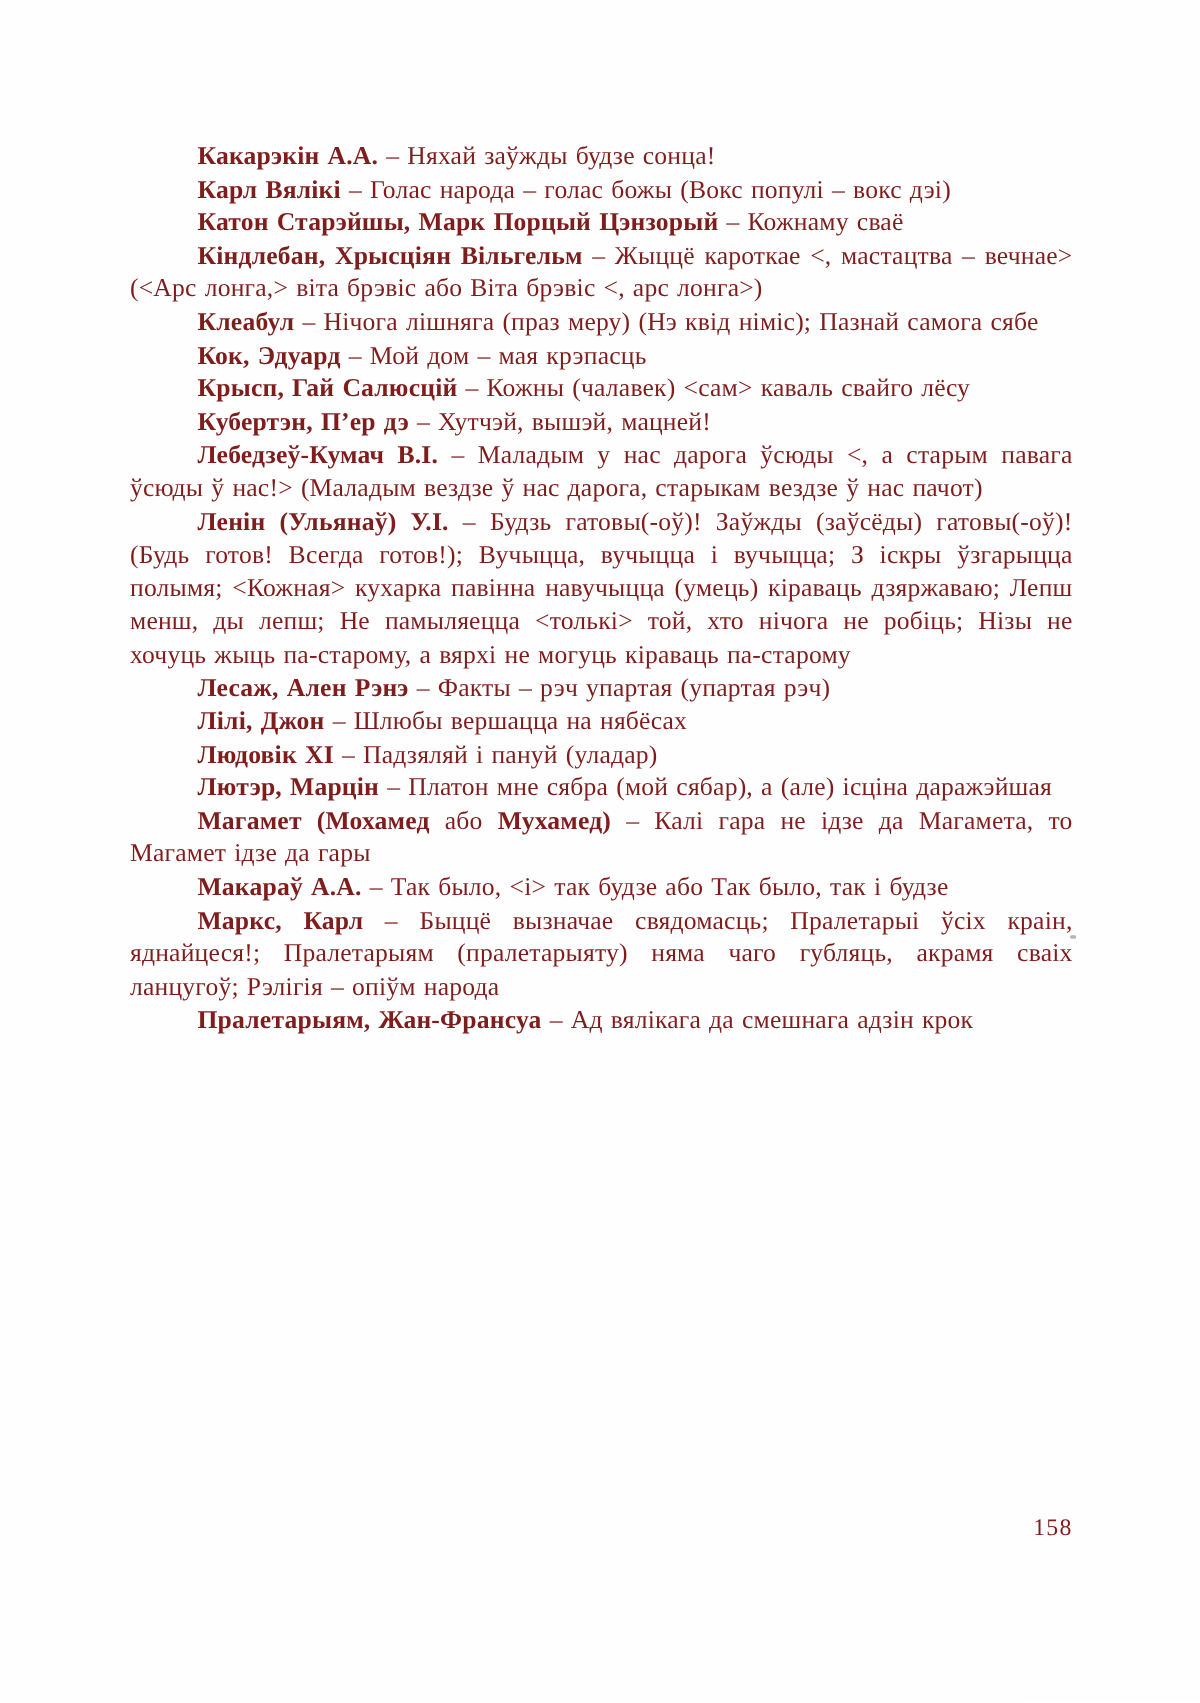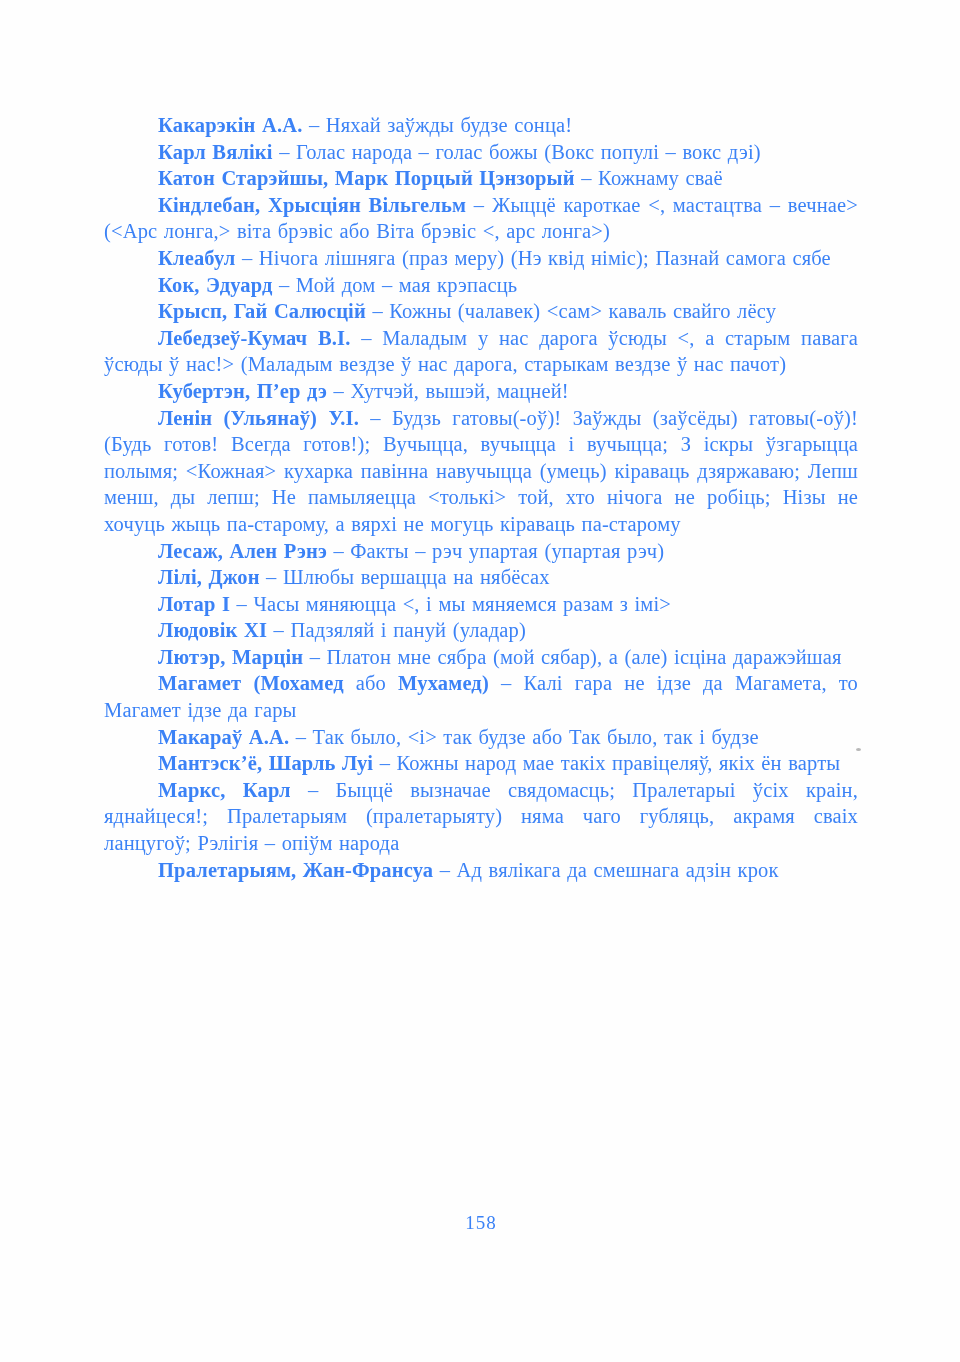--- a/index.html
+++ b/index.html
@@ -7,21 +7,21 @@
     padding: 0;
     background: #ffffff;
   }
   .page {
     position: relative;
     width: 960px;
     height: 1362px;
     background: #fefefe;
     overflow: hidden;
     font-family: "Liberation Serif", serif;
-    color: #3b82f6;
+    color: #7f1d1d;
   }
   .text-block {
     position: absolute;
     left: 104px;
     top: 112px;
     width: 754px;
   }
   .entry {
     margin: 0;
     padding: 0;
@@ -32,21 +32,21 @@
     letter-spacing: 0.15px;
     word-spacing: 1.2px;
   }
   .entry .b { font-weight: bold; }
   .entry .i { }
   .page-number {
     position: absolute;
     top: 1212px;
     left: 104px;
     width: 754px;
-    text-align: center;
+    text-align: right;
     font-size: 19px;
     letter-spacing: 1px;
     font-weight: normal;
   }
   .speck {
     position: absolute;
     left: 856px;
     top: 748px;
     width: 5px;
     height: 3px;
@@ -60,29 +60,27 @@
 
 <div class="page">
   <div class="text-block">
       <p class="entry"><span class="b">Какарэкін А.А.</span><span> – Няхай заўжды будзе сонца!</span></p>
       <p class="entry"><span class="b">Карл Вялікі</span><span> – Голас народа – голас божы (Вокс популі – вокс дэі)</span></p>
       <p class="entry"><span class="b">Катон Старэйшы, Марк Порцый Цэнзорый</span><span> – Кожнаму сваё</span></p>
       <p class="entry"><span class="b">Кіндлебан, Хрысціян Вільгельм</span><span> – Жыццё кароткае &lt;, мастацтва – вечнае&gt; (&lt;Арс лонга,&gt; віта брэвіс </span><span class="i">або</span><span> Віта брэвіс &lt;, арс лонга&gt;)</span></p>
       <p class="entry"><span class="b">Клеабул</span><span> – Нічога лішняга (праз меру) (Нэ квід німіс); Пазнай самога сябе</span></p>
       <p class="entry"><span class="b">Кок, Эдуард</span><span> – Мой дом – мая крэпасць</span></p>
       <p class="entry"><span class="b">Крысп, Гай Салюсцій</span><span> – Кожны (чалавек) &lt;сам&gt; каваль свайго лёсу</span></p>
+      <p class="entry"><span class="b">Кубертэн, П’ер дэ</span><span> – Хутчэй, вышэй, мацней!</span></p>
       <p class="entry"><span class="b">Лебедзеў-Кумач В.І.</span><span> – Маладым у нас дарога ўсюды &lt;, а старым павага ўсюды ў нас!&gt; (Маладым вездзе ў нас дарога, старыкам вездзе ў нас пачот)</span></p>
-      <p class="entry"><span class="b">Кубертэн, П’ер дэ</span><span> – Хутчэй, вышэй, мацней!</span></p>
       <p class="entry"><span class="b">Ленін (Ульянаў) У.І.</span><span> – Будзь гатовы(-оў)! Заўжды (заўсёды) гатовы(-оў)! (Будь готов! Всегда готов!); Вучыцца, вучыцца і вучыцца; З іскры ўзгарыцца полымя; &lt;Кожная&gt; кухарка павінна навучыцца (умець) кіраваць дзяржаваю; Лепш менш, ды лепш; Не памыляецца &lt;толькі&gt; той, хто нічога не робіць; Нізы не хочуць жыць па-старому, а вярхі не могуць кіраваць па-старому</span></p>
       <p class="entry"><span class="b">Лесаж, Ален Рэнэ</span><span> – Факты – рэч упартая (упартая рэч)</span></p>
       <p class="entry"><span class="b">Лілі, Джон</span><span> – Шлюбы вершацца на нябёсах</span></p>
-      <p class="entry"><span class="b">Лотар I</span><span> – Часы мяняюцца &lt;, і мы мяняемся разам з імі&gt;</span></p>
       <p class="entry"><span class="b">Людовік XI</span><span> – Падзяляй і пануй (уладар)</span></p>
       <p class="entry"><span class="b">Лютэр, Марцін</span><span> – Платон мне сябра (мой сябар), а (але) ісціна даражэйшая</span></p>
       <p class="entry"><span class="b">Магамет (Мохамед </span><span class="i">або</span><span class="b"> Мухамед)</span><span> – Калі гара не ідзе да Магамета, то Магамет ідзе да гары</span></p>
       <p class="entry"><span class="b">Макараў А.А.</span><span> – Так было, &lt;і&gt; так будзе </span><span class="i">або</span><span> Так было, так і будзе</span></p>
-      <p class="entry"><span class="b">Мантэск’ё, Шарль Луі</span><span> – Кожны народ мае такіх правіцеляў, якіх ён варты</span></p>
       <p class="entry"><span class="b">Маркс, Карл</span><span> – Быццё вызначае свядомасць; Пралетарыі ўсіх краін, яднайцеся!; Пралетарыям (пралетарыяту) няма чаго губляць, акрамя сваіх ланцугоў; Рэлігія – опіўм народа</span></p>
       <p class="entry"><span class="b">Пралетарыям, Жан-Франсуа</span><span> – Ад вялікага да смешнага адзін крок</span></p>
     </div>
   <div class="speck"></div>
   <div class="page-number">158</div>
 </div>
 
 </body></html>

